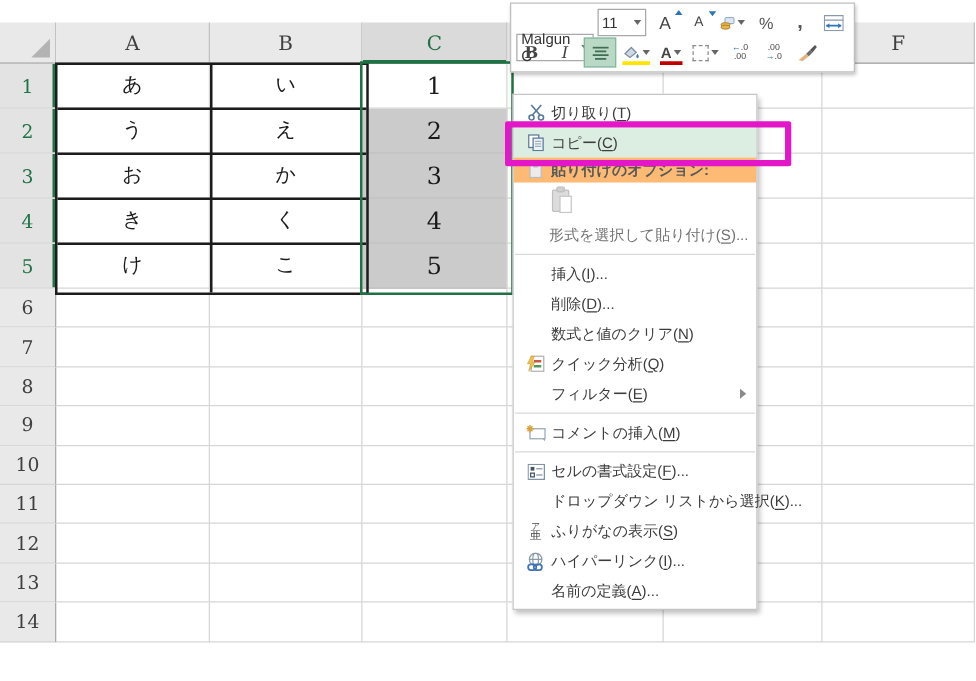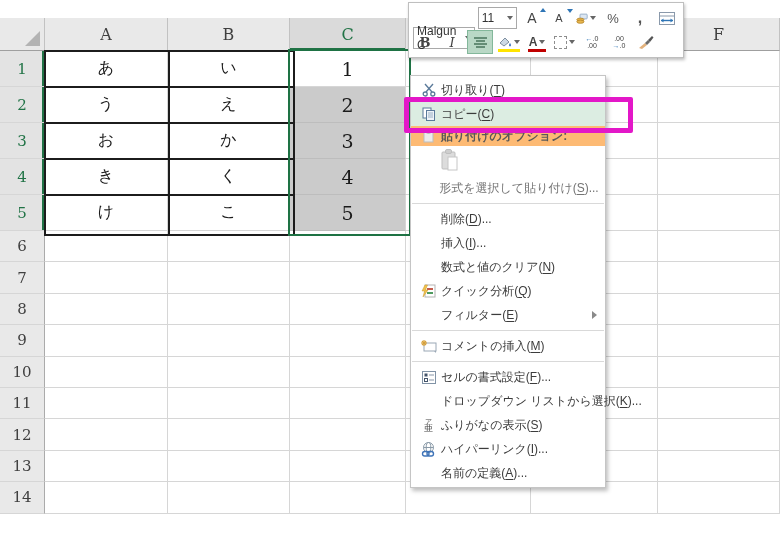--- a/index.html
+++ b/index.html
@@ -368,25 +368,25 @@
             <rect x="7" y="8" width="9" height="13" fill="#fff" stroke="#c6c6c6"></rect>
           </svg></span>
     </div>
     <div class="mi dis">
       <span class="mi-ic"></span>
       <span class="mi-label"><span>形式を選択して貼り付け</span>(<u>S</u>)<span>...</span></span>
     </div>
     <div class="menu-sep"></div>
     <div class="mi">
       <span class="mi-ic"></span>
+      <span class="mi-label"><span>挿入</span>(<u>I</u>)<span>...</span></span>
+    </div>
+    <div class="mi">
+      <span class="mi-ic"></span>
       <span class="mi-label"><span>削除</span>(<u>D</u>)<span>...</span></span>
-    </div>
-    <div class="mi">
-      <span class="mi-ic"></span>
-      <span class="mi-label"><span>挿入</span>(<u>I</u>)<span>...</span></span>
     </div>
     <div class="mi">
       <span class="mi-ic"></span>
       <span class="mi-label"><span>数式と値のクリア</span>(<u>N</u>)<span></span></span>
     </div>
     <div class="mi">
       <span class="mi-ic">
           <svg width="15" height="14" viewBox="0 0 15 14">
             <rect x="4" y="1" width="10" height="12" fill="#fff" stroke="#b3b3b3"></rect>
             <rect x="6" y="4" width="6" height="2" fill="#c55a4a"></rect>

